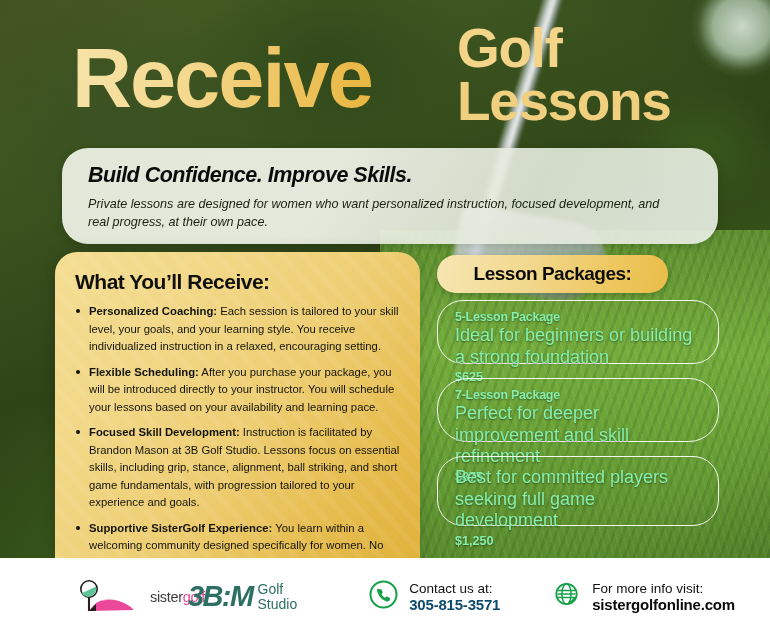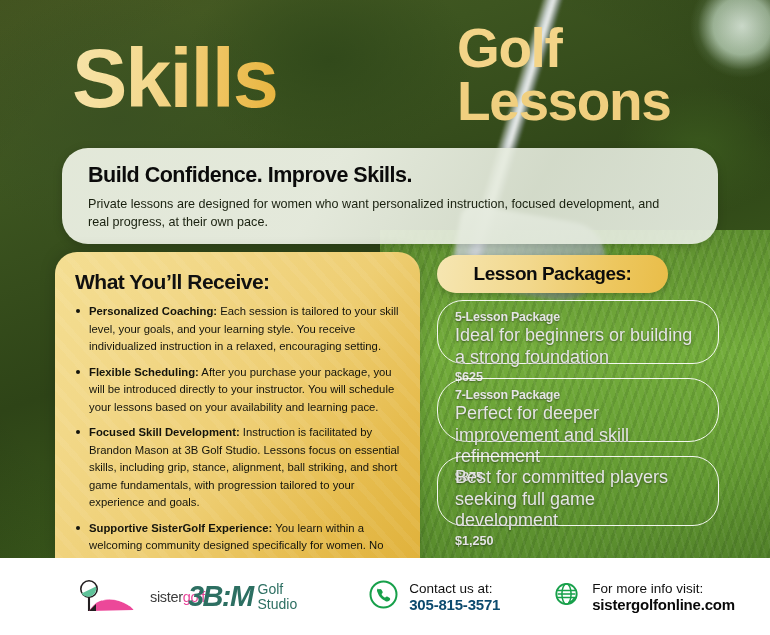--- a/index.html
+++ b/index.html
@@ -62,20 +62,21 @@
   }
   .h-lessons { color:#f0cf7f; }
 
   
   #banner {
     position:absolute; left:62px; top:148px; width:656px; height:96px;
     background:linear-gradient(120deg,rgba(233,238,224,.96) 0%,rgba(237,241,229,.95) 40%,rgba(228,234,220,.90) 70%,rgba(231,237,226,.93) 100%);
     border-radius:26px;
     box-shadow:0 2px 10px rgba(0,0,0,.18);
     padding:15px 26px 0 26px;
+    font-style:italic;
   }
   #banner h2 { font-size:21.5px; font-weight:700; color:#0b0b0b; letter-spacing:-.5px; }
   #banner p { margin-top:7px; font-size:12.6px; line-height:1.45; color:#19200f; max-width:580px; }
 
   
   #receive {
     position:absolute; left:55px; top:252px; width:365px; height:306px;
     border-radius:22px 22px 0 0;
     background:
       repeating-linear-gradient(48deg, rgba(255,255,255,.055) 0 6px, transparent 6px 16px),
@@ -104,21 +105,21 @@
     display:flex; align-items:center; justify-content:center;
     box-shadow:0 2px 7px rgba(0,0,0,.22);
   }
   #pkg-head span { font-size:19px; font-weight:700; color:#0c0c0c; letter-spacing:-.5px; }
 
   .pkg {
     position:absolute; left:437px; width:282px;
     border:1.6px solid rgba(255,255,255,.92);
     border-radius:26px;
     padding:9px 15px 10px 17px;
-    color:#e5e5e5;
+    color:#86efac;
     text-shadow:0 1px 2px rgba(0,0,0,.45);
   }
   .pkg .t { font-size:12.4px; font-weight:700; letter-spacing:-.2px; }
   .pkg .d { font-size:18px; font-weight:400; line-height:1.2; margin-top:1px; }
   .pkg .p { font-size:12.6px; font-weight:700; margin-top:2px; }
   #pkg0 { top:300px; height:64px; }
   #pkg1 { top:378px; height:64px;border-radius:30px; }
   #pkg2 { top:456px; height:70px; }
 
   
@@ -147,21 +148,21 @@
 </head>
 <body>
 
 <div id="bg"></div>
 <div id="grass"></div>
 <div id="shaft"></div>
 <div id="clubhead"></div>
 <div id="vignette"></div>
 
 <div id="headline">
-  <div class="h-private">Skills</div>
+  <div class="h-private">Receive</div>
   <div class="h-stack">
     <div class="h-golf">Golf</div>
     <div class="h-lessons">Lessons</div>
   </div>
 </div>
 
 <div id="banner">
   <h2>Build Confidence. Improve Skills.</h2>
   <p>Private lessons are designed for women who want personalized instruction, focused development, and real progress, at their own pace.</p>
 </div>

